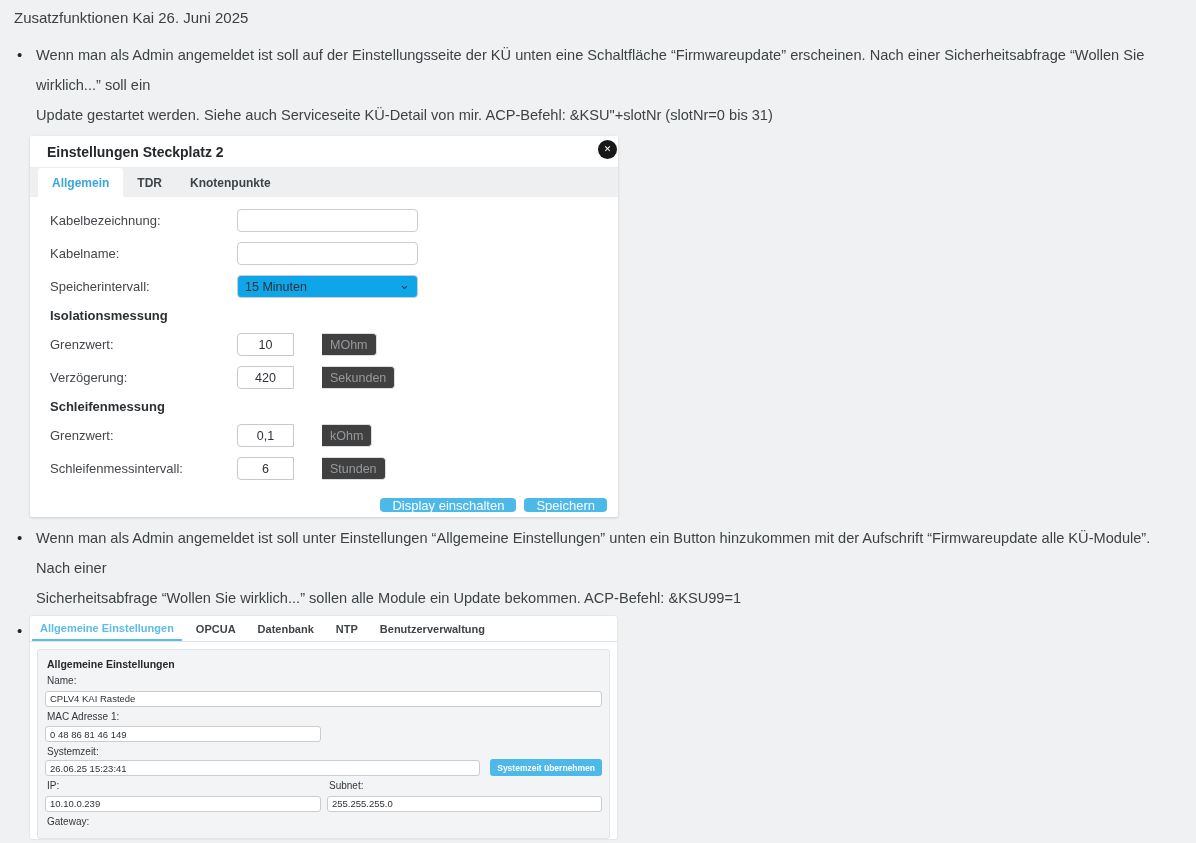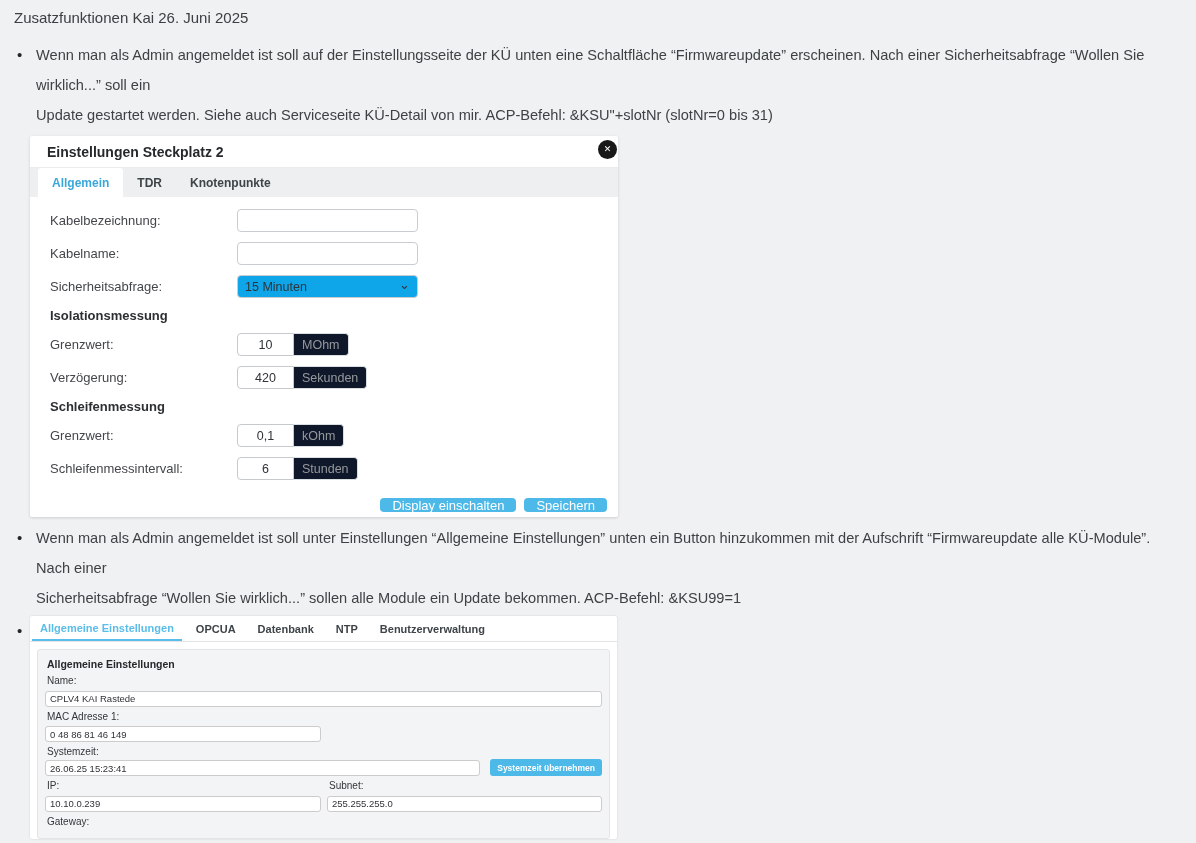--- a/index.html
+++ b/index.html
@@ -49,22 +49,22 @@
   }
   .chev { font-size:13px; color:#303438; margin-top:-5px; }
   .sechead { font-size:13px; font-weight:bold; color:#2c3033; height:16px; margin:0 0 9px 0; }
 
   .ugroup { display:flex; width:103px; height:23px; }
   .uval {
     width:57px; height:23px; border:1px solid #c6cacd; border-radius:4px 0 0 4px;
     text-align:center; font:12.5px "Liberation Sans", sans-serif; color:#2f3337; background:#fff; padding:0;
   }
   .uunit {
-    flex:1; border:1px solid #dcdfe2; border-left:none; border-radius:0 4px 4px 0; background:#0f172a;
-    color:#96999c; font-size:12.5px; display:flex; align-items:center; padding:0 8px;
+    flex:1; border:1px solid #dcdfe2; border-left:none; border-radius:0 4px 4px 0; background:#404040;
+    color:#96999c; font-size:12.5px; display:flex; align-items:center; padding:0 8px;margin-left:28px;
   }
   .c1-foot { display:flex; justify-content:flex-end; gap:8px; padding:8px 11px 5px 0; }
   .btn {
     background:#4cb9e8; color:#fff; border:none; border-radius:4px; height:14px;
     font:13px "Liberation Sans", sans-serif; padding:0 12px; cursor:pointer;
   }
 
   
   .card2 {
     width:587px; margin:2px 0 0 -6px; background:#fff; border-radius:2px;
@@ -125,21 +125,21 @@
         <div class="c1-body">
           <div class="frow">
             <span class="flabel">Kabelbezeichnung:</span>
             <input class="tinput" type="text" style="">
           </div>
           <div class="frow">
             <span class="flabel">Kabelname:</span>
             <input class="tinput" type="text" style="">
           </div>
           <div class="frow">
-            <span class="flabel">Sicherheitsabfrage:</span>
+            <span class="flabel">Speicherintervall:</span>
             <div class="select">
               <span>15 Minuten</span>
               <span class="chev">⌄</span>
             </div>
           </div>
 
           <div class="sechead">Isolationsmessung</div>
           <div class="frow">
             <span class="flabel">Grenzwert:</span>
             <div class="ugroup">

